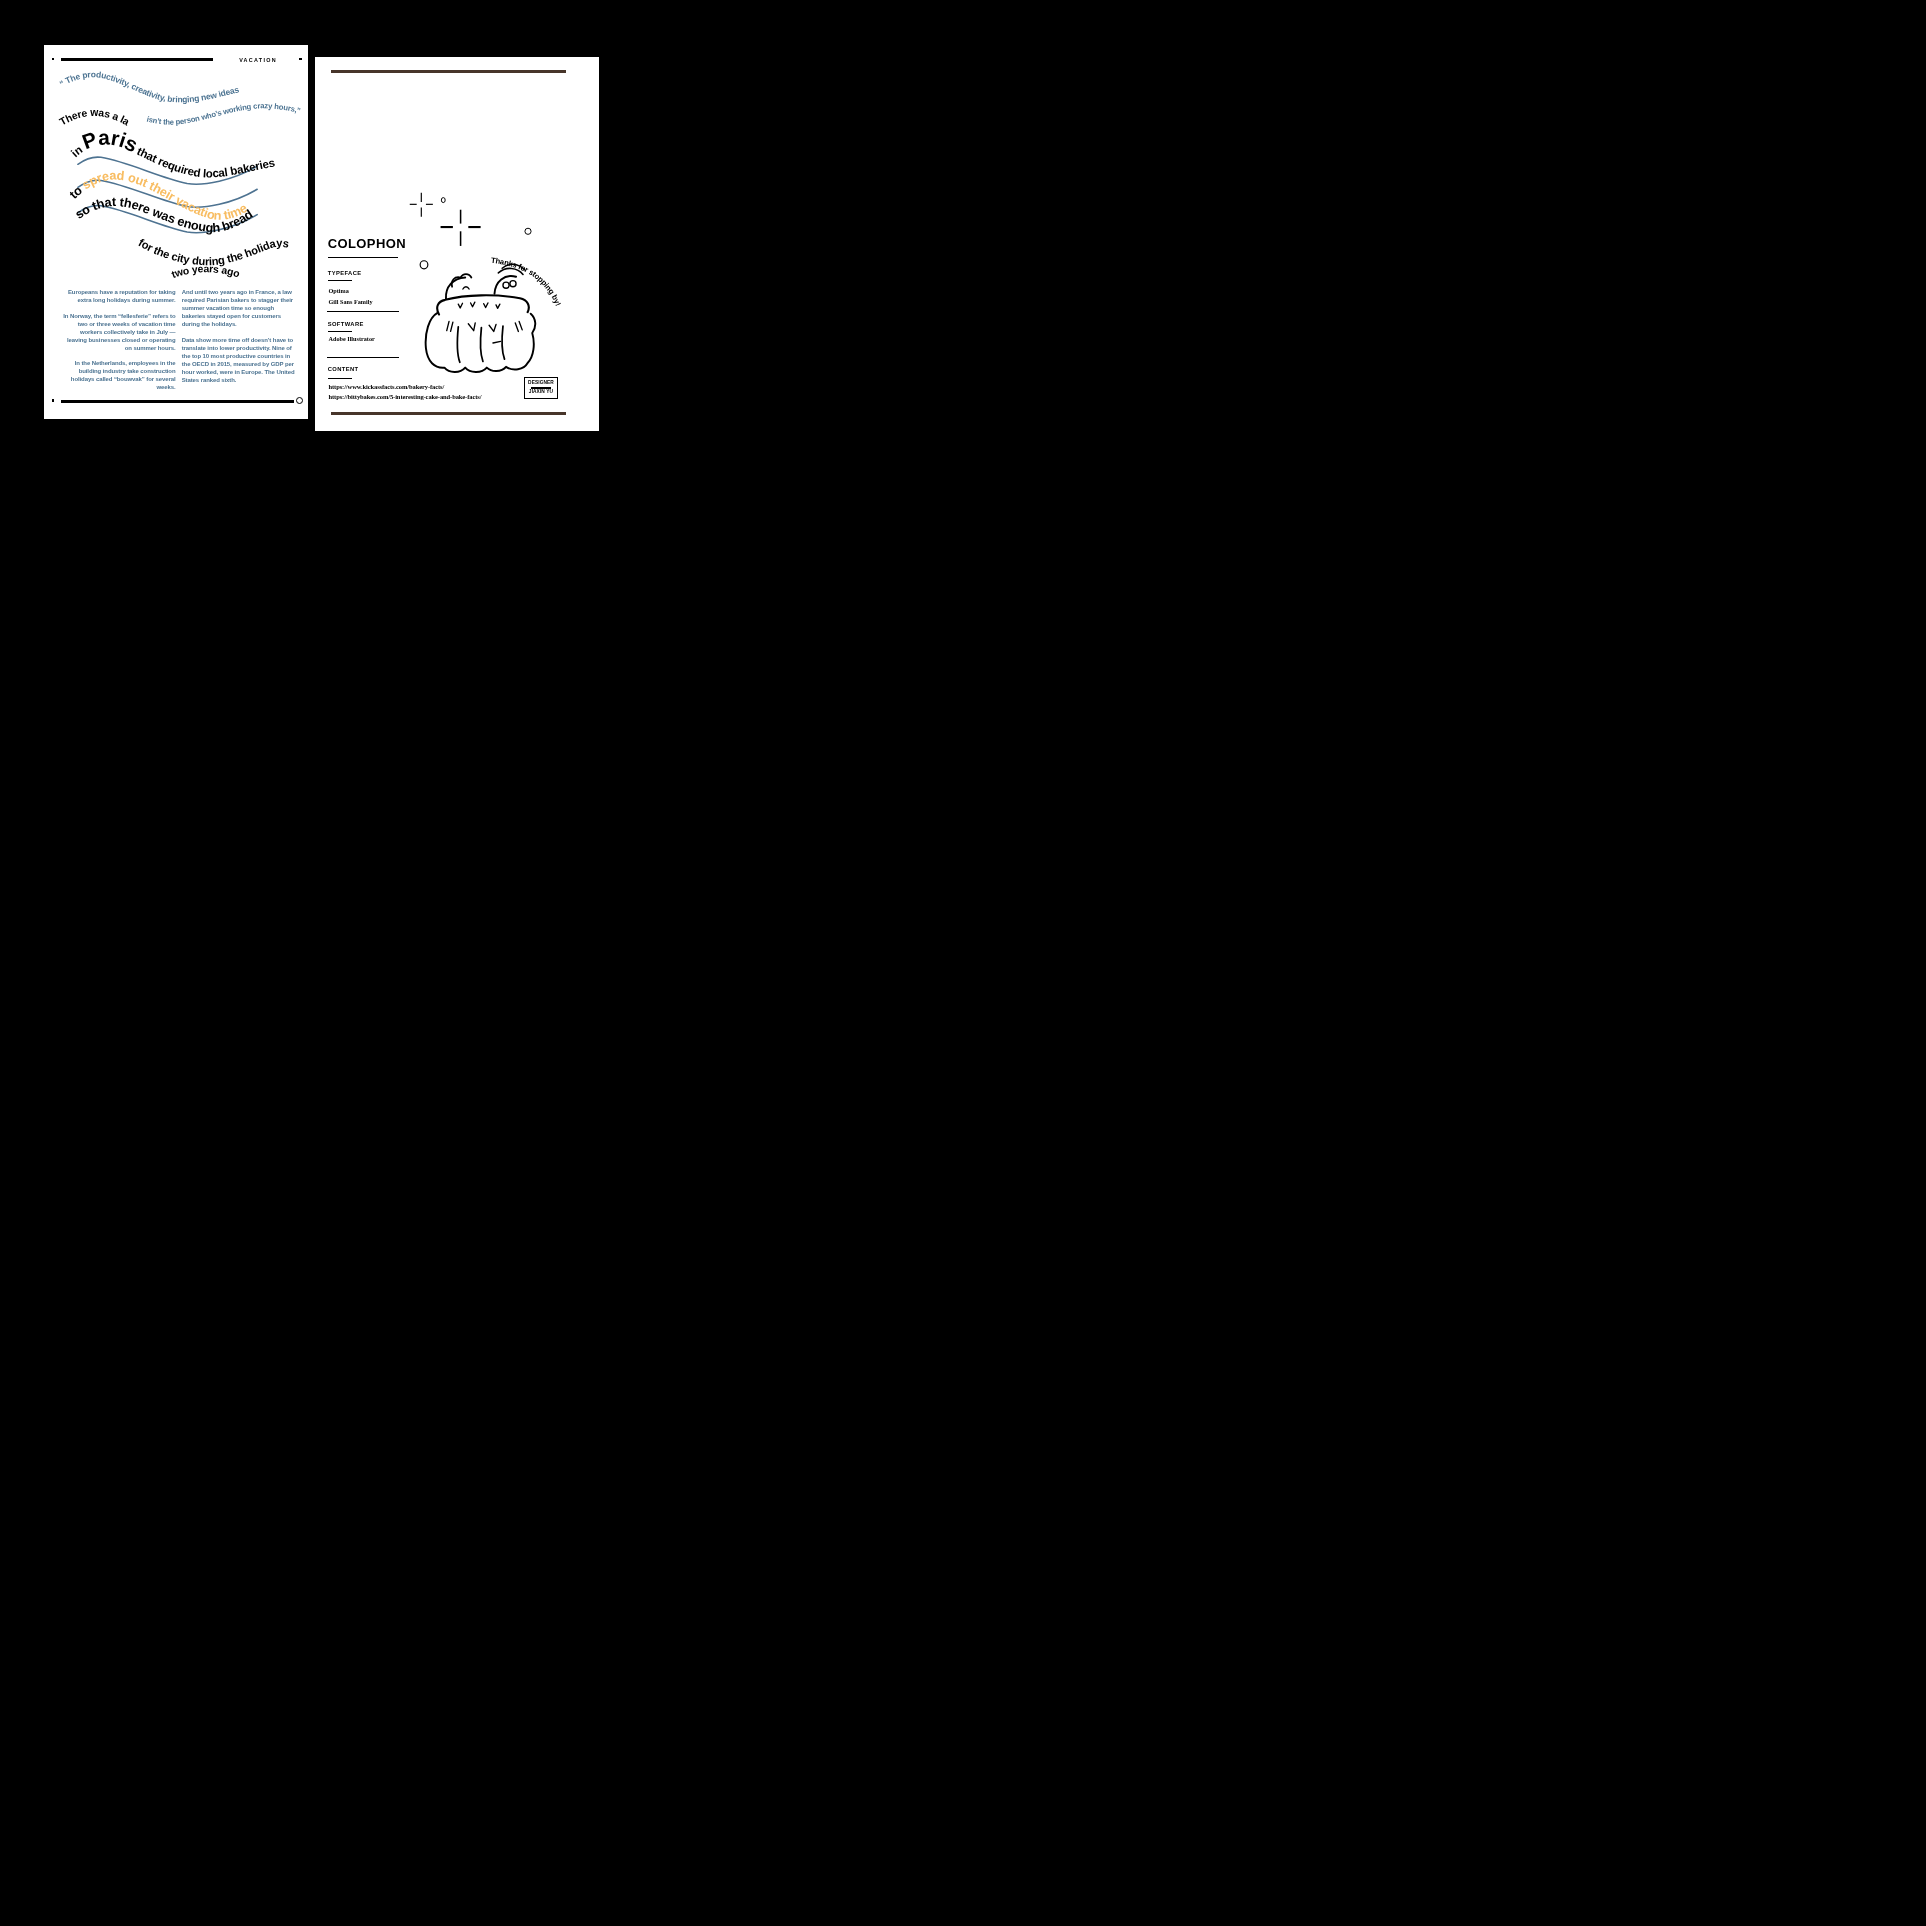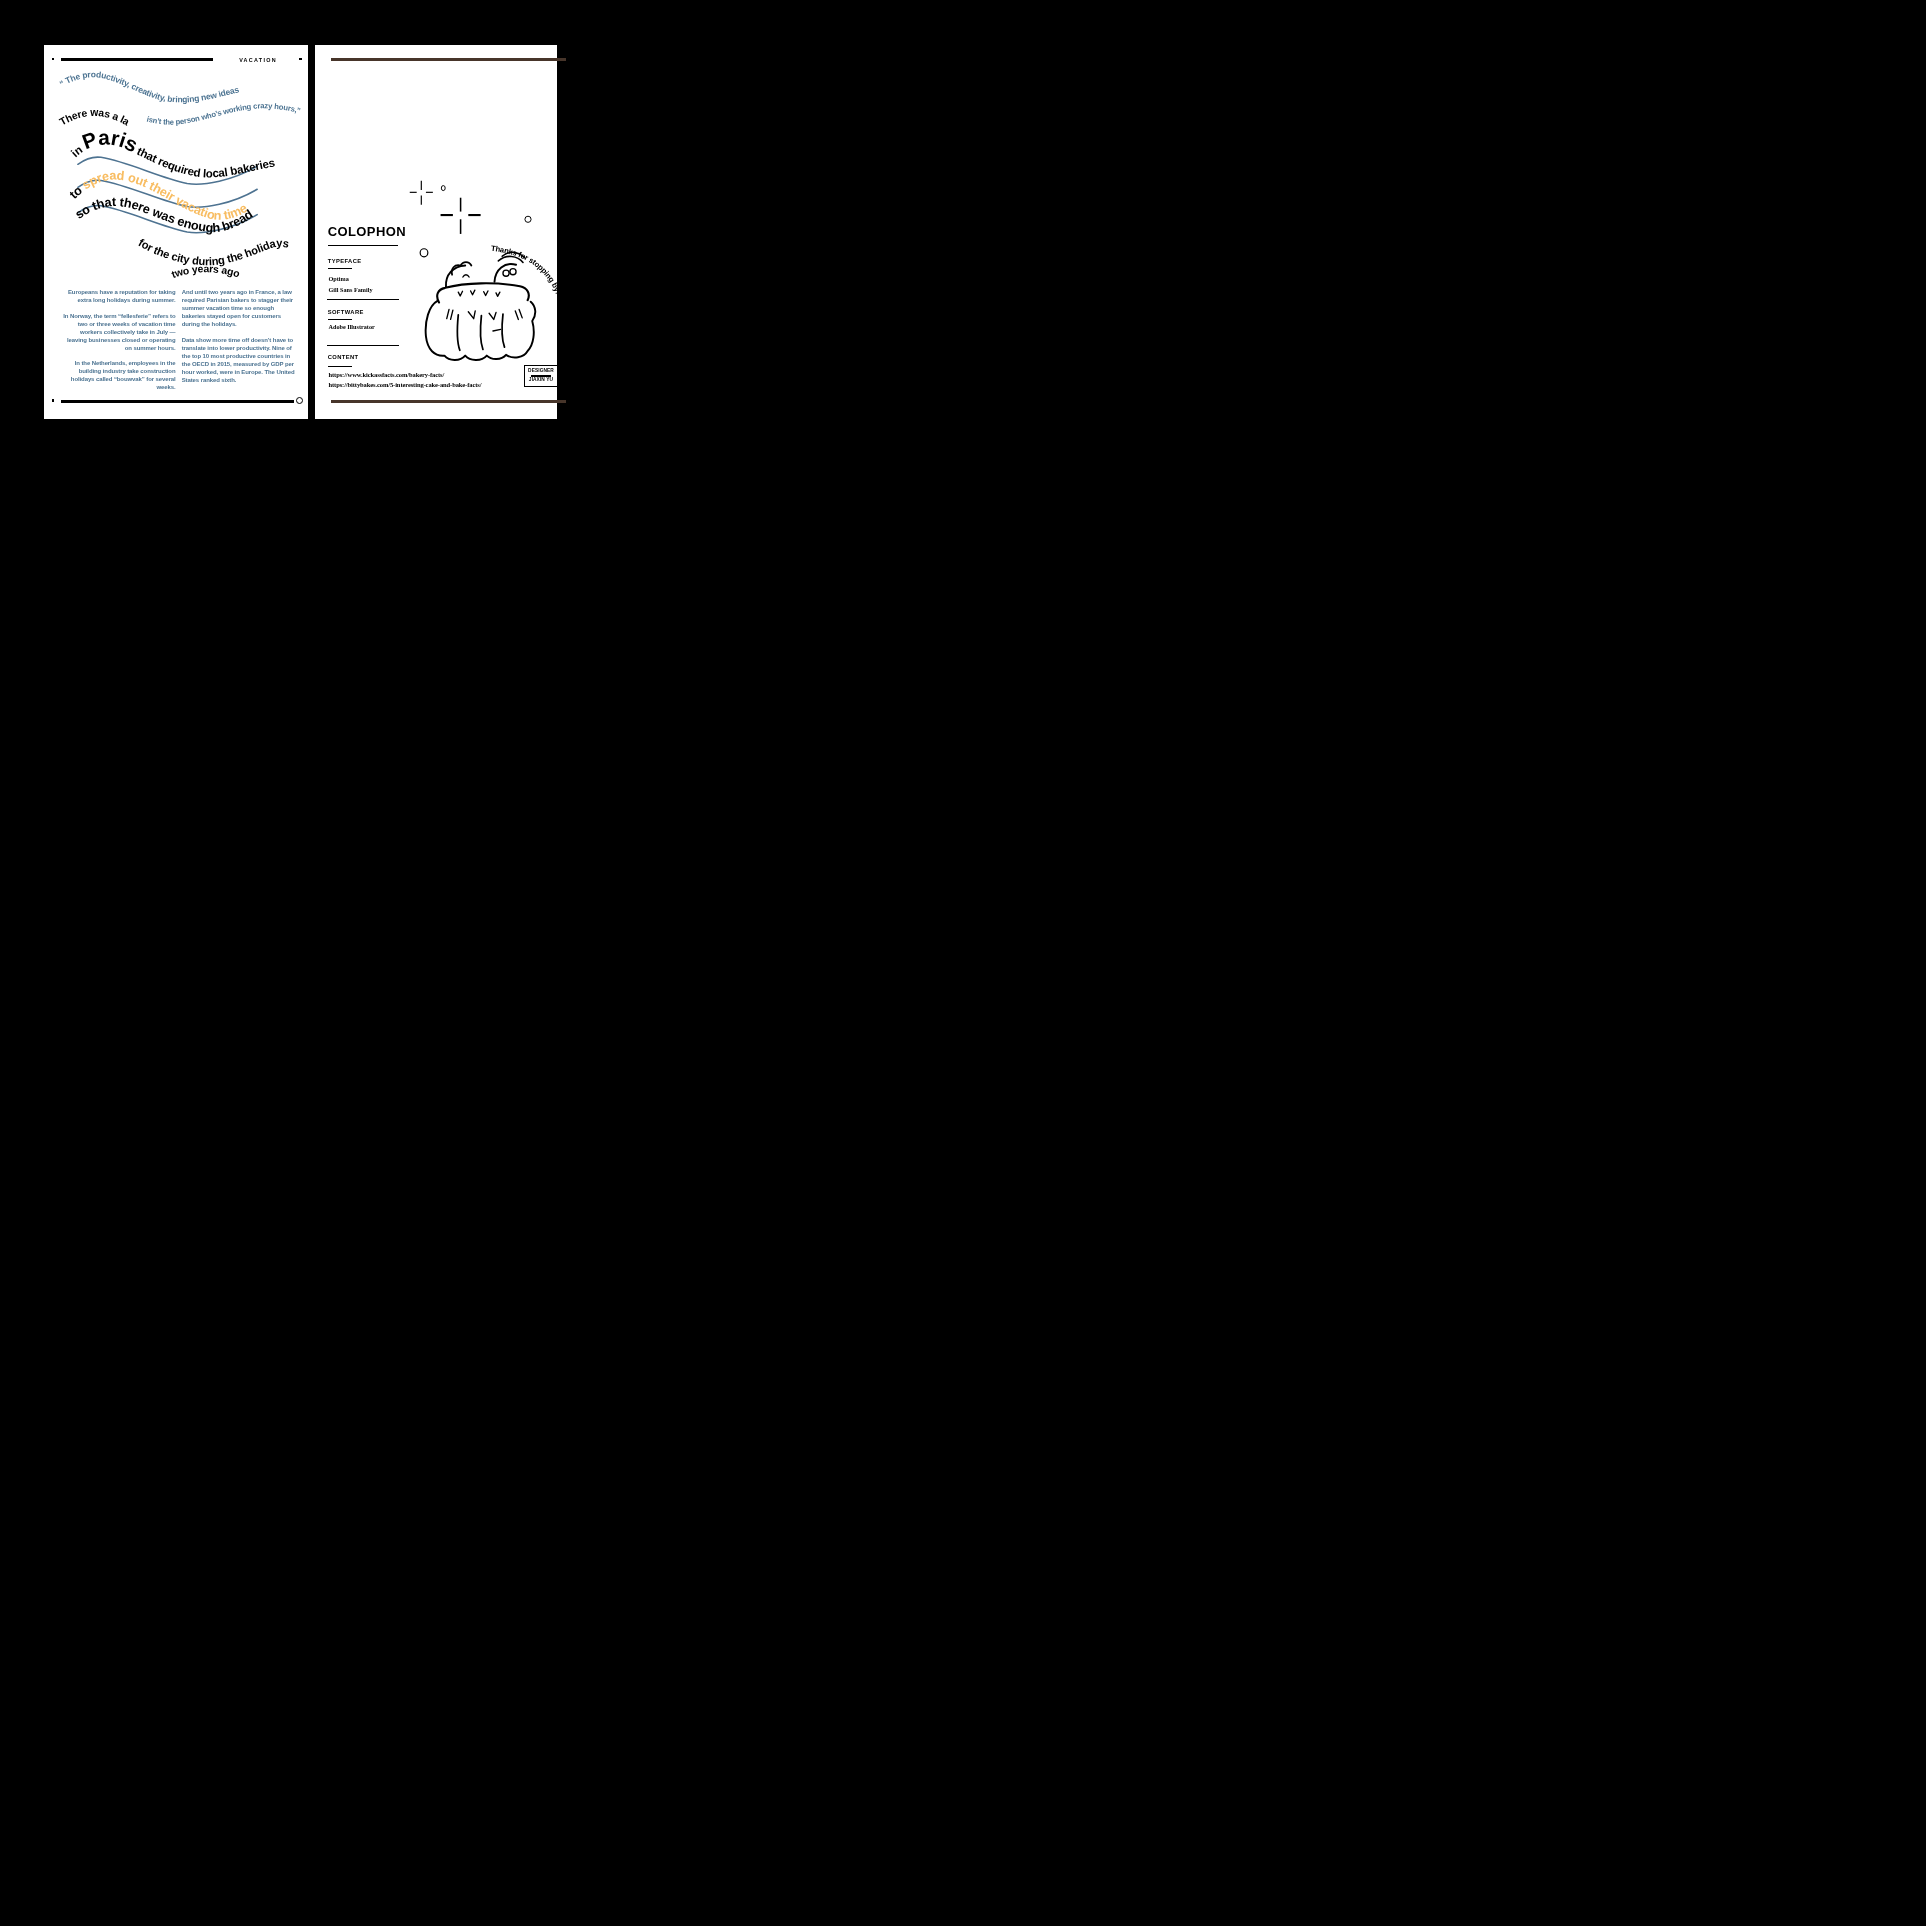--- a/index.html
+++ b/index.html
@@ -1,20 +1,20 @@
 <!DOCTYPE html>
 <html style="font-size:6.2px"><head>
 <meta charset="utf-8">
 <style>
   html,body{margin:0;padding:0;background:#000;}
   .canvas{position:relative;width:616px;height:464px;background:#000;overflow:hidden;
           font-family:"Liberation Sans",sans-serif;}
   .page{position:absolute;top:45px;height:374px;background:#fff;}
   .page.left{left:44px;width:264px;}
-  .page.right{left:315px;width:242px;}
+  .page.right{left:315px;width:284px;margin-top:12px;}
   .sq{position:absolute;width:2.7px;height:2.7px;background:#000;}
   .bar{position:absolute;height:3.1px;background:#000;}
   .brown{background:#47352A;}
   .lp-title{position:absolute;left:185px;top:12px;width:58px;text-align:center;
             font-weight:700;font-size:5.4px;letter-spacing:1.3px;color:#000;}
   .lp-art,.rp-art{position:absolute;left:0;top:0;pointer-events:none;}
   .cols{position:absolute;left:18.5px;top:243px;width:233px;display:flex;gap:6.2px;
         color:#4D7492;font-size:6px;line-height:8px;font-weight:600;letter-spacing:-0.1px;}
   .col{width:113px;}
   .col.r-align{text-align:right;}

